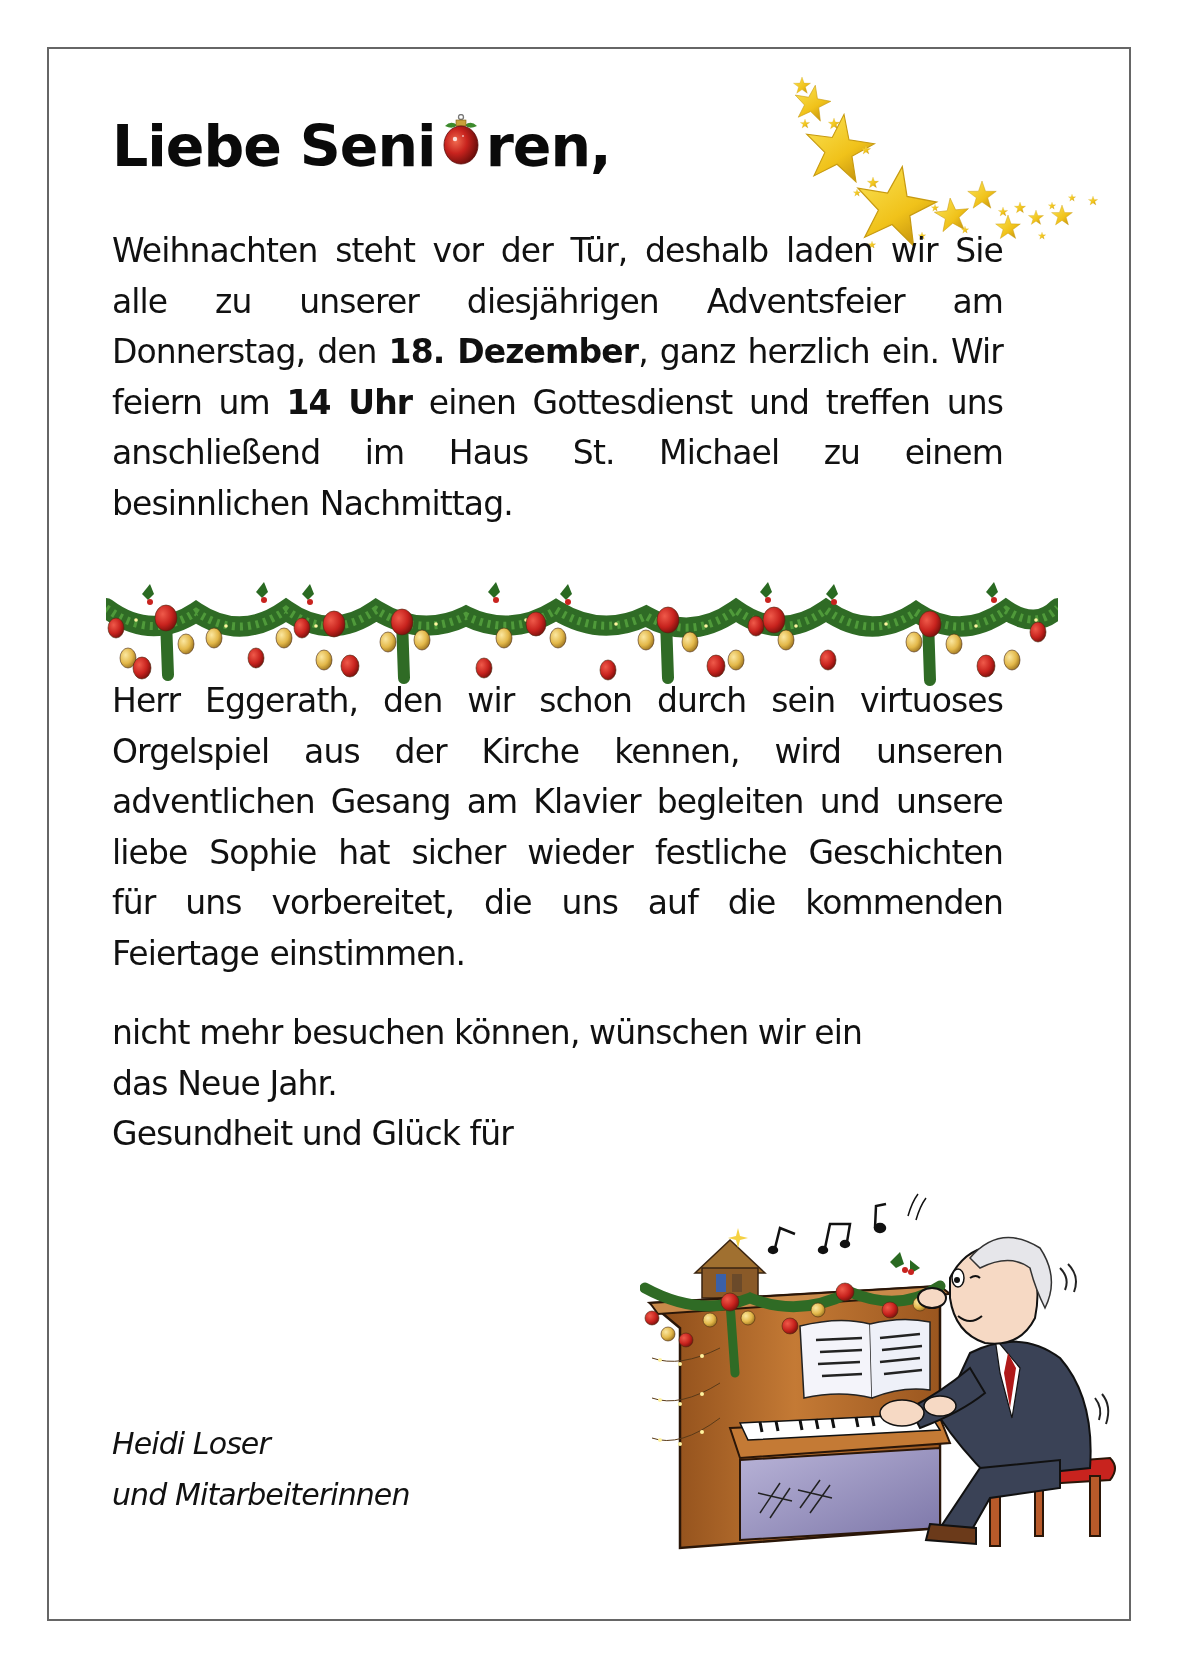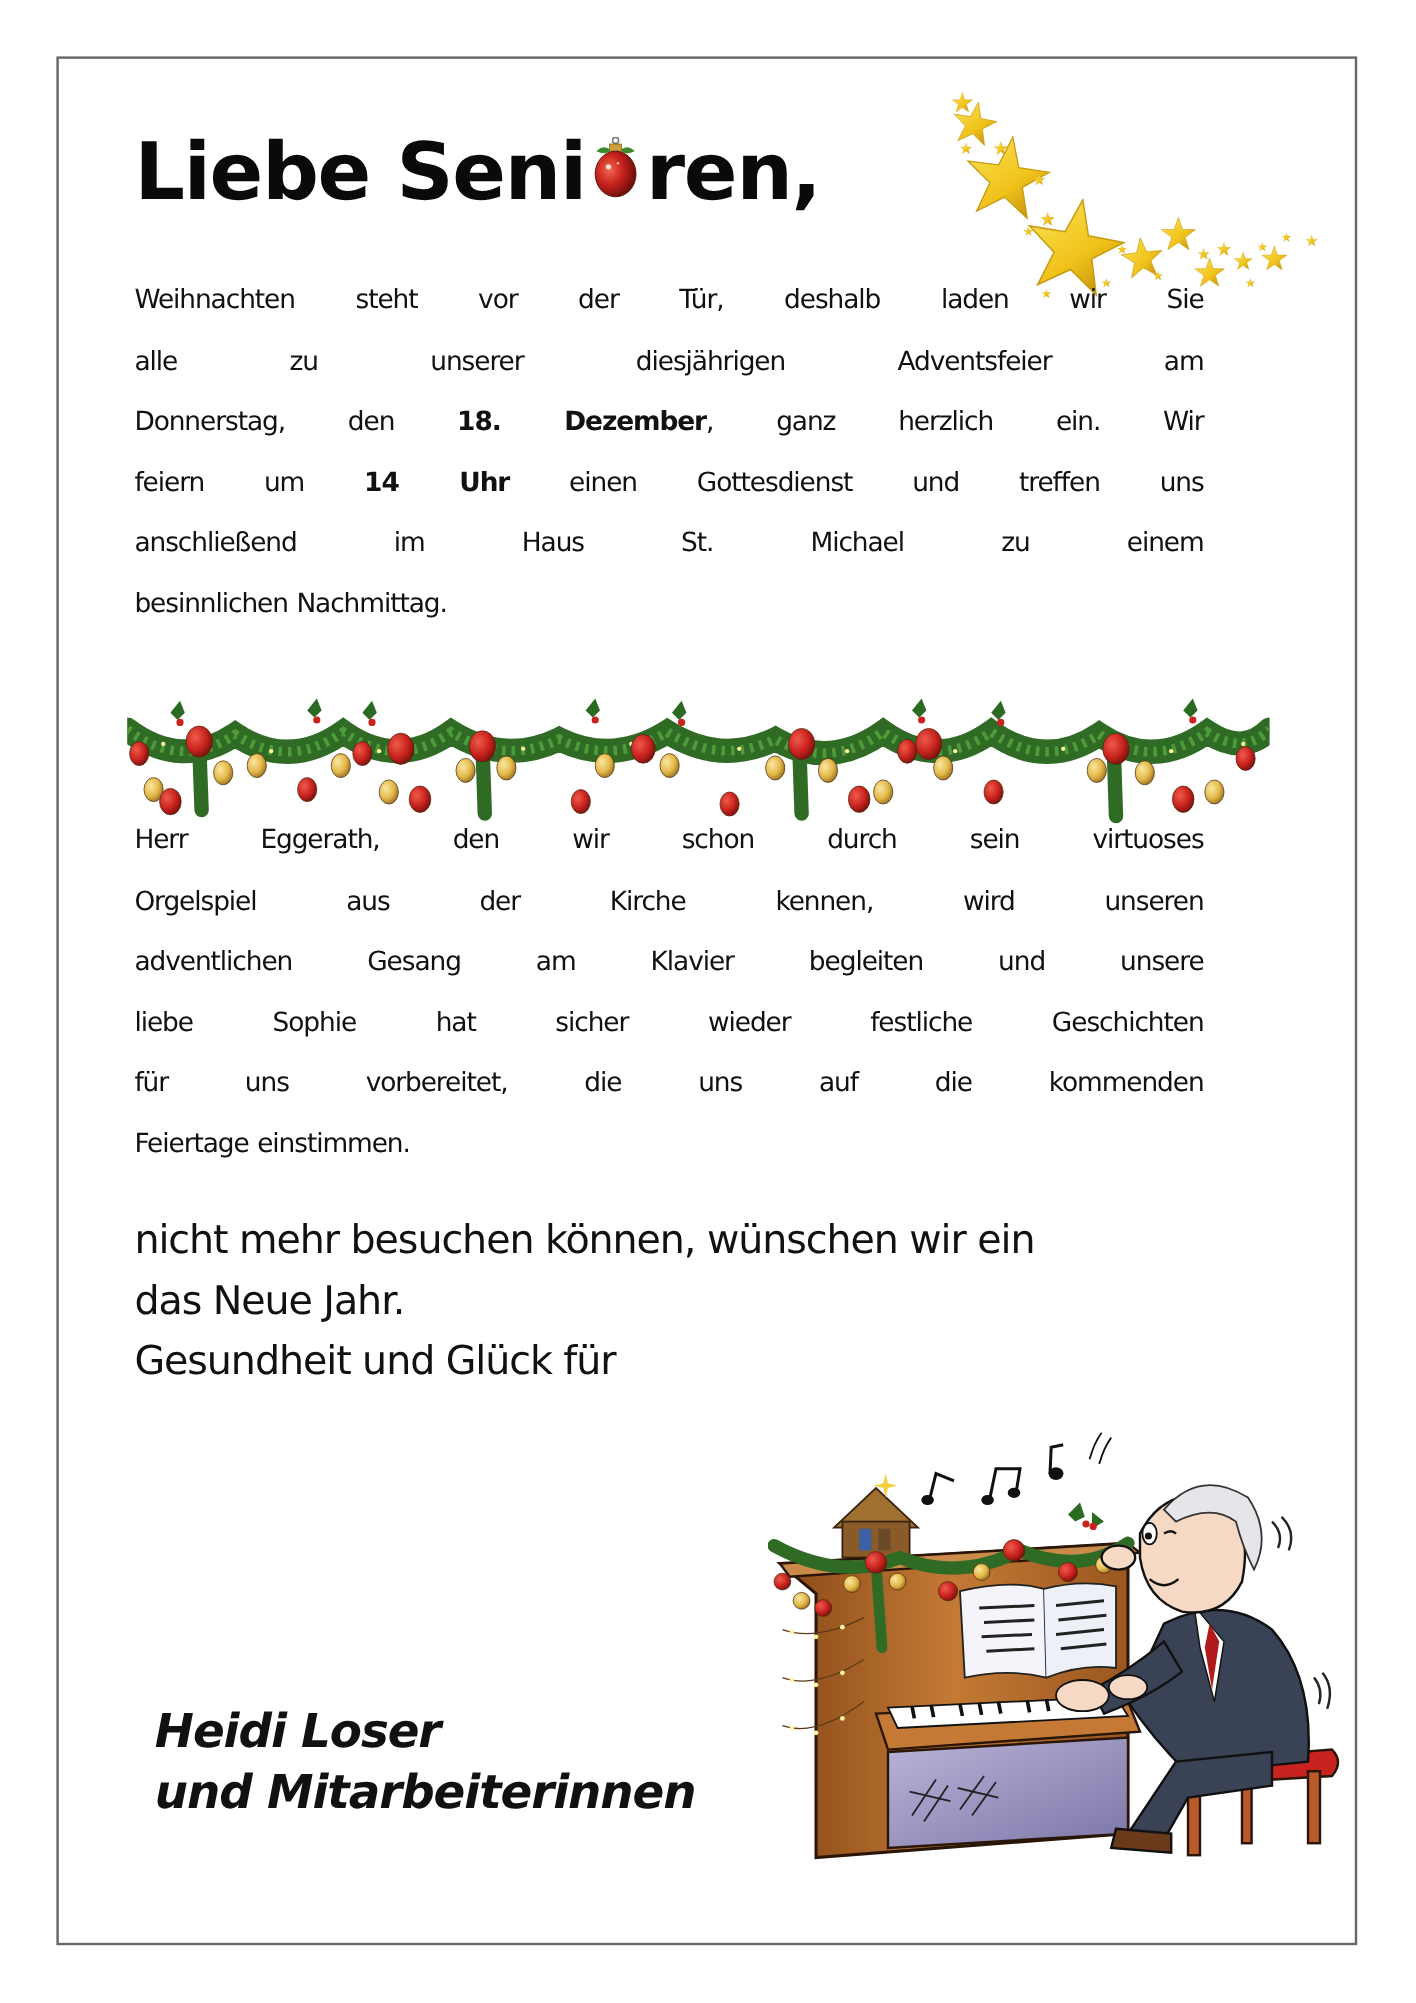--- a/index.html
+++ b/index.html
@@ -1,29 +1,29 @@
 <!DOCTYPE html>
 <html><head>
 <meta charset="utf-8">
 <style>
   html, body { margin: 0; padding: 0; background: #ffffff; }
   body { width: 1180px; height: 1669px; position: relative; overflow: hidden; font-family: "Liberation Sans", "DejaVu Sans", sans-serif; color: #111; }
   .page-border { position: absolute; left: 47px; top: 47px; width: 1084px; height: 1574px; border: 2px solid #666; box-sizing: border-box; }
-  .title { position: absolute; left: 112px; top: 108px; font-size: 66px; font-weight: bold; letter-spacing: -1px; line-height: 1; white-space: nowrap; color: #0a0a0a; font-family: "DejaVu Sans", sans-serif; }
+  .title { position: absolute; left: 112px; top: 108px; font-size: 57px; font-weight: bold; letter-spacing: -1px; line-height: 1; white-space: nowrap; color: #0a0a0a; font-family: "DejaVu Sans", sans-serif; }
   .title .ornament-slot { display: inline-block; width: 50px; position: relative; height: 60px; vertical-align: -2px; }
   .bauble { position: absolute; left: 1px; top: 6px; width: 48px; height: 52px; }
   .stars { position: absolute; left: 790px; top: 58px; width: 340px; height: 190px; }
-  .para { position: absolute; left: 112px; width: 891px; font-size: 22px; line-height: 50.5px; text-align: justify; text-align-last: left; font-family: "DejaVu Sans", sans-serif; letter-spacing: -0.9px; word-spacing: 1px; }
+  .para { position: absolute; left: 112px; width: 891px; font-size: 33px; line-height: 50.5px; text-align: justify; text-align-last: left; font-family: "DejaVu Sans", sans-serif; letter-spacing: -0.9px; word-spacing: 1px; }
   .para b { font-weight: bold; }
   .line { display: block; text-align: justify; text-align-last: justify; white-space: nowrap; height: 50.5px; }
   .line.last { text-align-last: left; }
   .para-free { position: absolute; left: 112px; font-size: 33px; line-height: 50.5px; font-family: "DejaVu Sans", sans-serif; letter-spacing: -0.9px; }
   .para-free .line { text-align-last: left; }
   .garland { position: absolute; left: 106px; top: 580px; width: 952px; height: 120px; }
-  .signature { position: absolute; left: 129px; top: 1418px; font-size: 39px; line-height: 51px; font-style: italic; font-family: "DejaVu Sans", sans-serif; letter-spacing: -0.9px; font-weight: bold; }
+  .signature { position: absolute; left: 112px; top: 1418px; font-size: 30px; line-height: 51px; font-style: italic; font-family: "DejaVu Sans", sans-serif; letter-spacing: -0.9px; }
   .pianist { position: absolute; left: 640px; top: 1168px; width: 480px; height: 400px; }
 </style>
 </head>
 <body>
 
 <div class="page-border"></div>
 
 <div class="title">
   <span>Liebe Seni</span><span class="ornament-slot"><svg class="bauble" viewBox="0 0 48 52">
       <defs>

